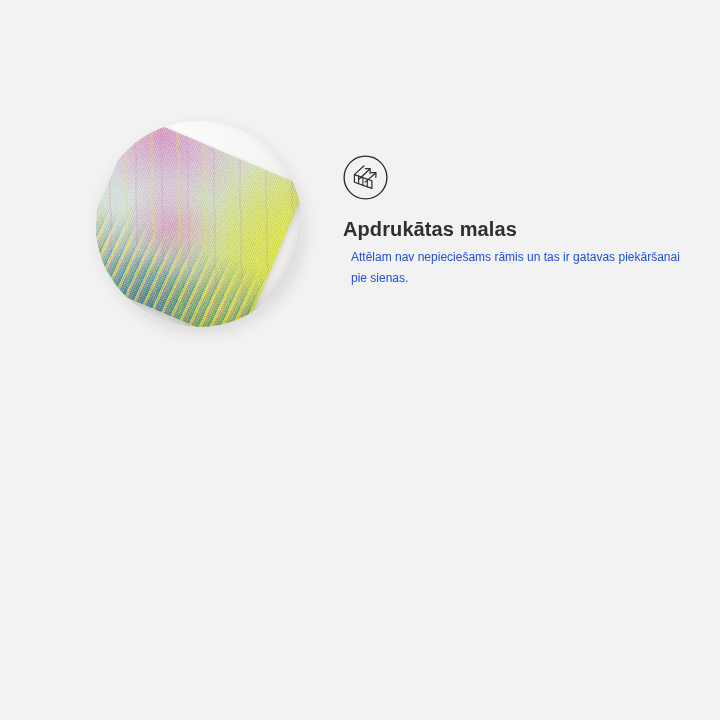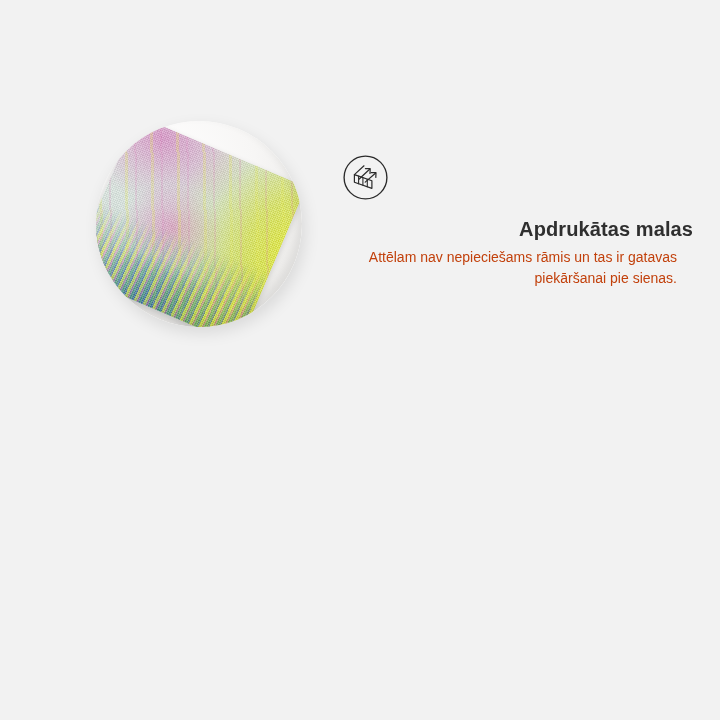--- a/index.html
+++ b/index.html
@@ -141,44 +141,43 @@
         rgba(210,60,160,0.35) 5px, rgba(210,60,160,0.35) 7px,
         rgba(40,140,90,0.40) 7px, rgba(40,140,90,0.40) 10px);
       -webkit-mask-image: linear-gradient(180deg, rgba(0,0,0,0) 0%, rgba(0,0,0,0.9) 55%, rgba(0,0,0,1) 100%);
       mask-image: linear-gradient(180deg, rgba(0,0,0,0) 0%, rgba(0,0,0,0.9) 55%, rgba(0,0,0,1) 100%);
   }
 
   
   .content {
     position: absolute;
     left: 343px;
-    text-align: right;
   }
   .content-1 { top: 155px; width: 350px; }
 
   .icon-circle {
     width: 45px;
     height: 45px;
     display: block;
   }
   .icon-circle svg { display: block; }
 
   .feature-title {
     margin: 0;
     color: #2f2f2f;
     font-size: 20px;
     font-weight: 600;
     letter-spacing: 0.1px;
   }
   .title-1 { margin-top: 18px; }
 
   .feature-body {
-    margin: 6px 0 0 0;
-    color: #c2410c;
-    font-size: 14px;
+    margin: 6px 0 0 8px;
+    color: #1d4ed8;
+    font-size: 12px;
     line-height: 21px;
     max-width: 334px;
   }
 </style>
 </head>
 <body>
 
 <div class="page">
 
   <section class="feature feature-1">

